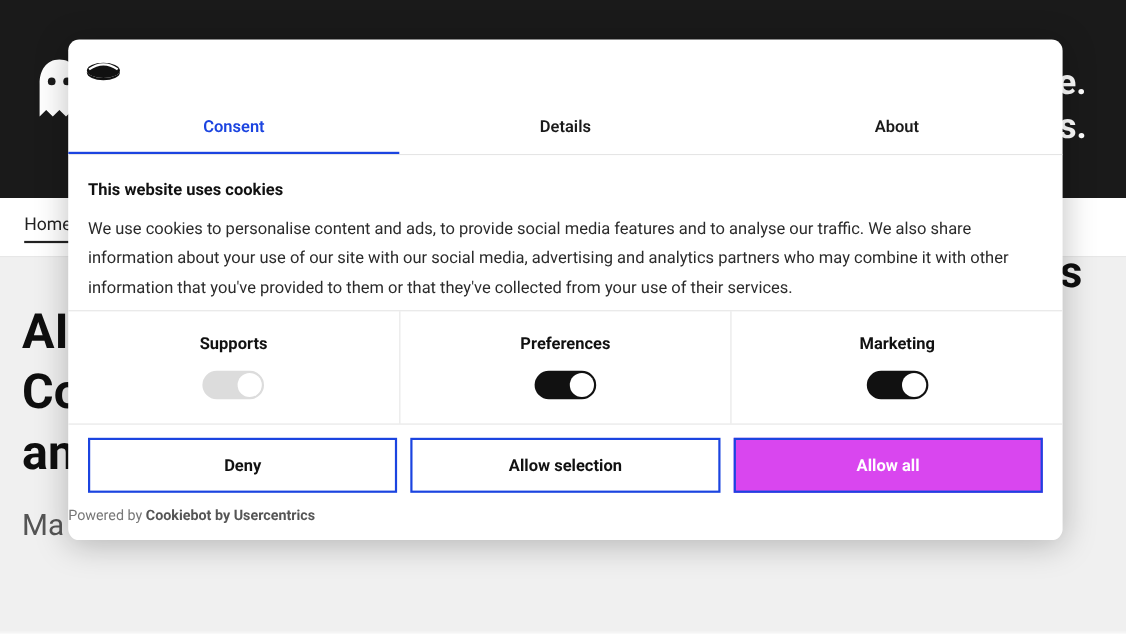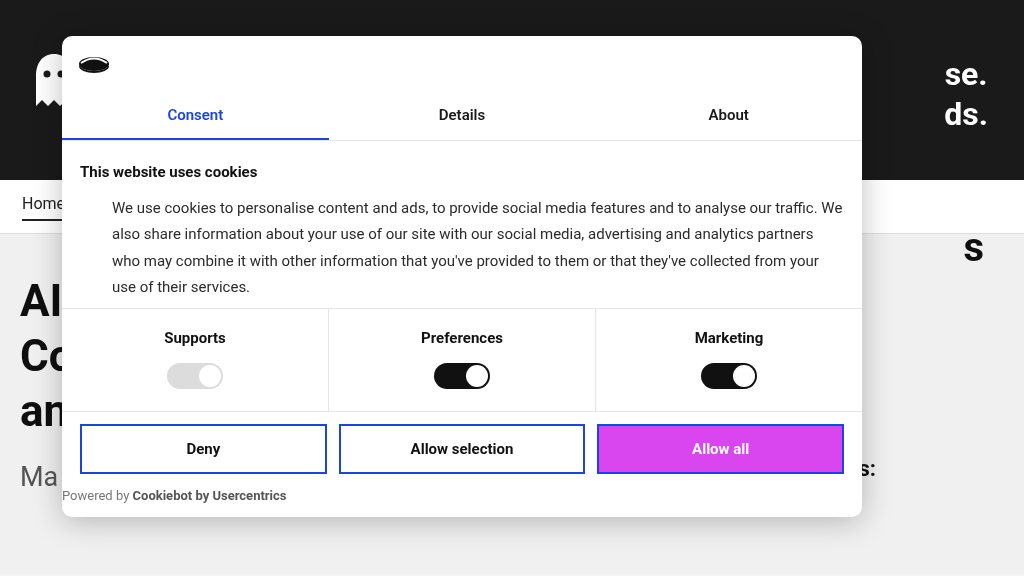--- a/index.html
+++ b/index.html
@@ -85,21 +85,21 @@
 
 .overlay {
   position: absolute;
   inset: 0;
   background: rgba(0,0,0,0.0);
 }
 .modal {
   position: absolute;
   left: 62px;
   top: 36px;
-  width: 800px;
+  width: 904px;
   background: #fff;
   border-radius: 10px;
   box-shadow: 0 4px 30px rgba(0,0,0,0.25);
   overflow: hidden;
 }
 .modal-logo {
   padding: 18px 0 0 16px;
 }
 .cookie-icon { width: 32px; height: 24px; }
 
@@ -128,21 +128,20 @@
 .cookies-title {
   font-size: 15px;
   font-weight: 700;
   color: #111;
   margin-bottom: 14px;
 }
 .cookies-desc {
   font-size: 15px;
   line-height: 1.75;
   color: #2b2b2b;
-  margin-left: 32px;
 }
 
 .categories {
   display: flex;
   border-top: 1px solid #e5e5e5;
 }
 .category {
   flex: 1;
   padding: 20px 8px 22px;
   text-align: center;

